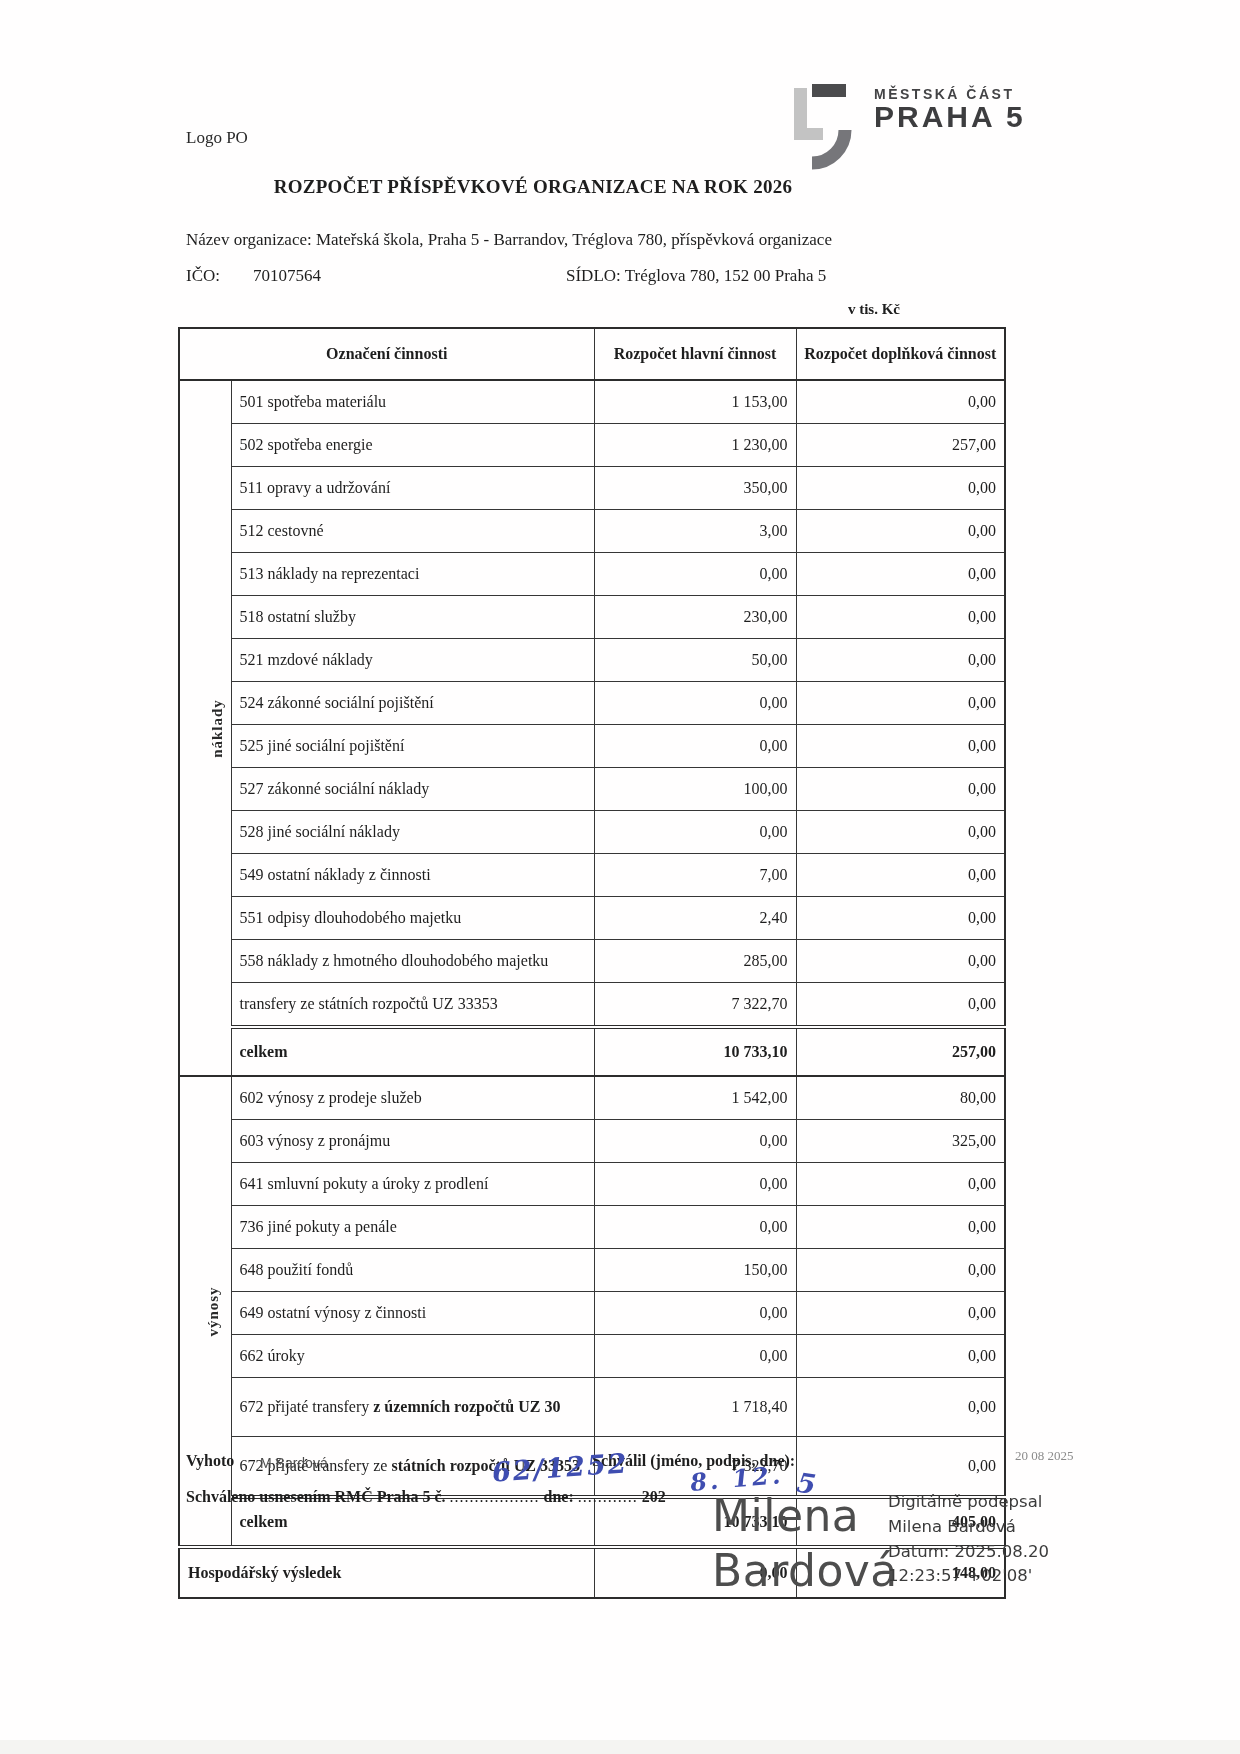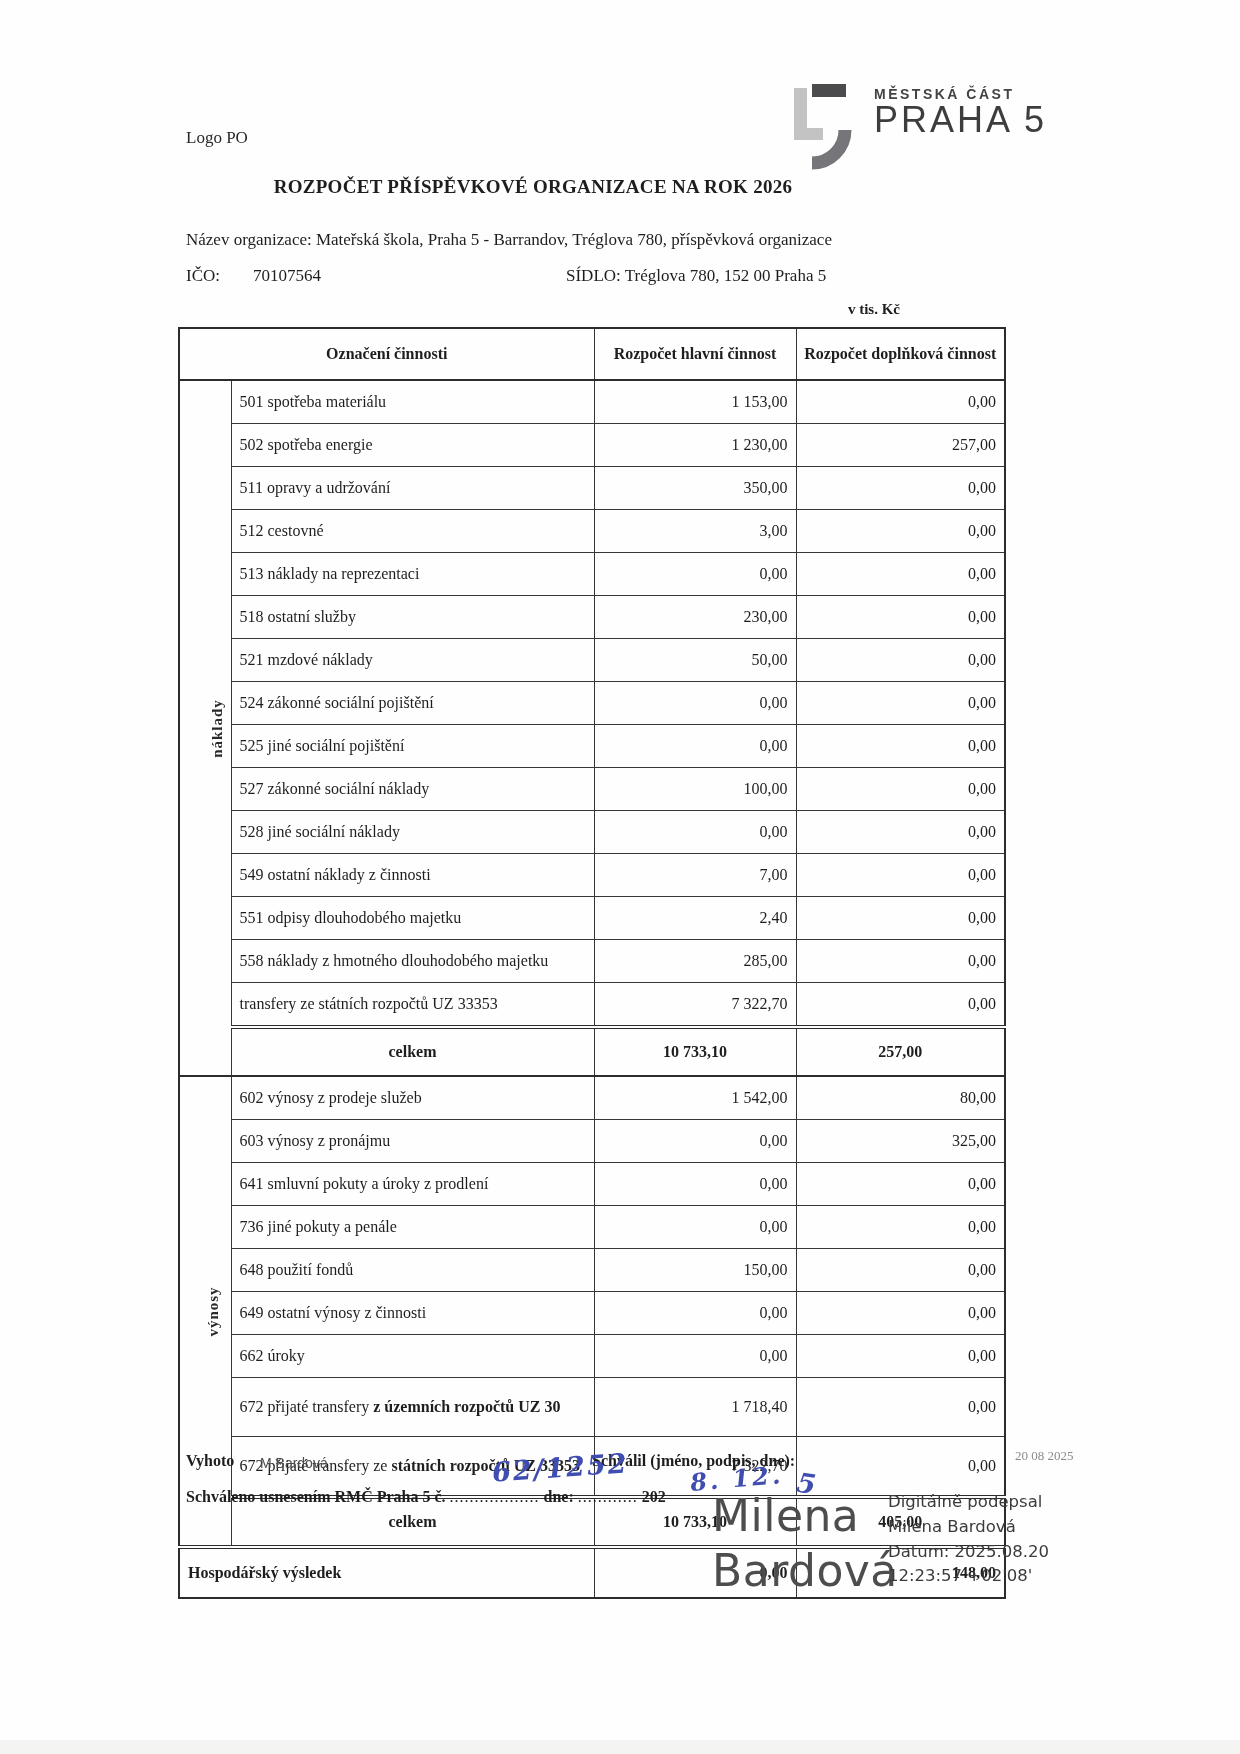--- a/index.html
+++ b/index.html
@@ -5,21 +5,21 @@
   html,body{margin:0;padding:0;background:#ffffff;}
   .page{position:relative;width:1240px;height:1754px;background:#fffefe;overflow:hidden;
         font-family:"Liberation Serif","DejaVu Serif",serif;color:#1e1e1e;}
 
   
   .logo-po{position:absolute;left:186px;top:128px;font-size:17px;color:#2a2a2a;}
   .praha-logo{position:absolute;left:788px;top:78px;display:flex;align-items:flex-start;gap:22px;}
   .praha-mark{width:64px;height:96px;}
   .praha-text{font-family:"Liberation Sans","DejaVu Sans",sans-serif;color:#434345;margin-top:8px;}
   .praha-line1{font-size:14px;font-weight:bold;letter-spacing:2.5px;}
-  .praha-line2{font-size:36px;font-weight:normal;letter-spacing:3px;line-height:1.02;color:#3d3d3f;}
+  .praha-line2{font-size:30px;font-weight:bold;letter-spacing:3px;line-height:1.02;color:#3d3d3f;}
 
   .doc-title{position:absolute;left:178px;top:176px;width:710px;text-align:center;
              font-size:19px;font-weight:bold;letter-spacing:.3px;font-family:Liberation Serif, serif;}
   .org-line{position:absolute;left:186px;top:230px;font-size:17px;}
   .ico-row{position:absolute;left:186px;top:266px;width:830px;font-size:17px;}
   .ico-label{position:absolute;left:0;}
   .ico-value{position:absolute;left:67px;}
   .sidlo{position:absolute;left:380px;}
   .sidlo-label{font-weight:normal;}
   .units-note{position:absolute;left:700px;top:301px;width:200px;text-align:right;
@@ -35,21 +35,21 @@
   .budget-table,.budget-table td,.budget-table th{border:1px solid #363636;}
   .budget-table{border:2px solid #2c2c2c;}
   .budget-table th{font-weight:bold;height:46px;font-size:16px;padding:2px 6px;}
   .budget-table td{padding:2px 8px;height:38px;overflow:hidden;white-space:nowrap;}
   td.num{text-align:right;}
   td.lbl{text-align:left;}
   td.band{text-align:center;vertical-align:middle;}
   td.band span{display:inline-block;transform:rotate(-90deg);white-space:nowrap;
                font-weight:bold;font-size:15px;letter-spacing:1px;color:#2a2a2a;}
   tr.tall td{height:54px;}
-  tr.total-row td{height:42px;font-weight:bold;border-top:4px double #2c2c2c;text-align:center;}
+  tr.total-row td{height:42px;font-weight:bold;border-top:4px double #2c2c2c;}
   tr.sec-start td{border-top:2px solid #2c2c2c;}
   tr.hv-row td{height:44px;font-weight:bold;border-top:4px double #2c2c2c;}
   th.hdr-bottom{border-bottom:2px solid #2c2c2c;}
   .bp{font-weight:bold;}
 
   
   .vyhoto-label{position:absolute;left:186px;top:1452px;font-size:16px;font-weight:bold;}
   .vyhoto-name{position:absolute;left:260px;top:1455px;font-size:14px;color:#4c4c4c;
                font-family:"Liberation Sans","DejaVu Sans",sans-serif;}
   .schvalil-label{position:absolute;left:592px;top:1452px;font-size:16px;font-weight:bold;}

